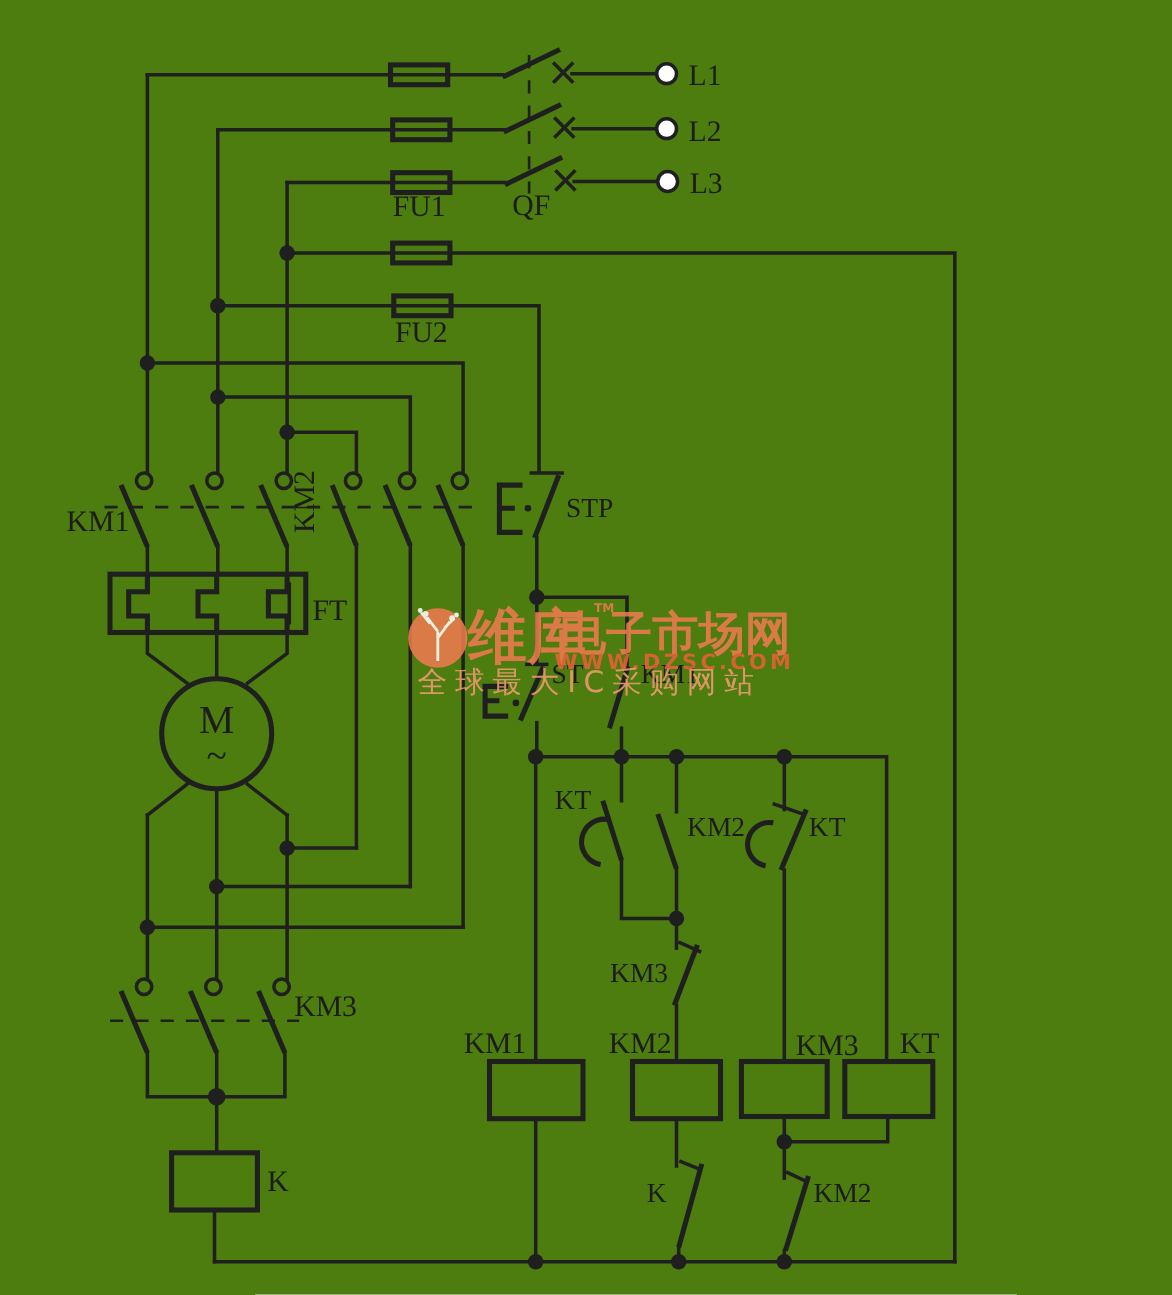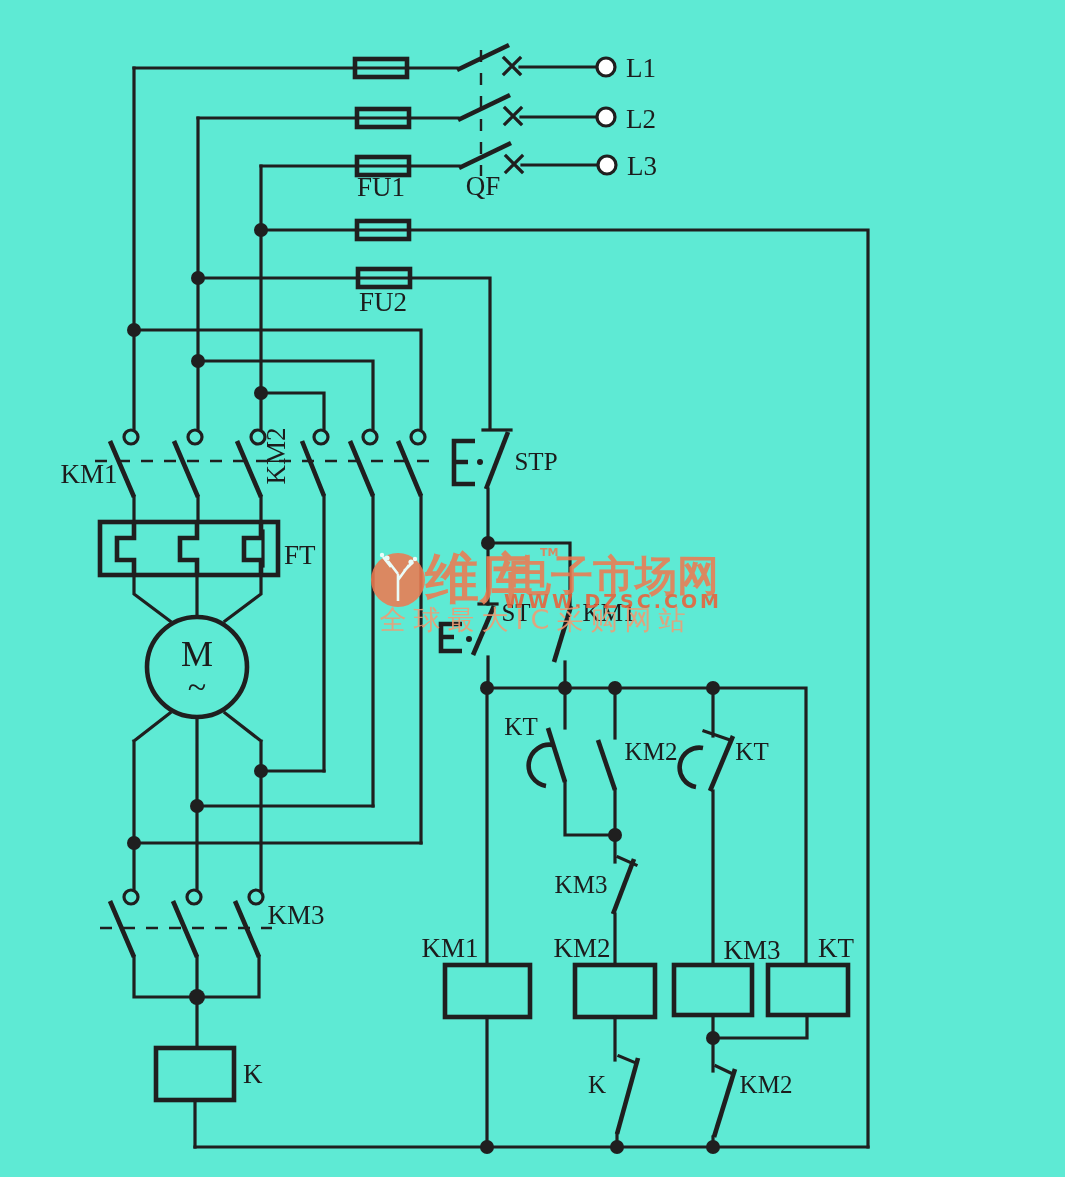--- a/index.html
+++ b/index.html
@@ -1,16 +1,16 @@
 <!DOCTYPE html>
 <html><head>
 <meta charset="utf-8">
 <style>
   html,body{margin:0;padding:0;background:#ffffff;}
-  .stage{position:relative;width:1065px;height:1177px;background:#5eead4;overflow:hidden;}
+  .stage{position:relative;width:1065px;height:1177px;background:#4d7c0f;overflow:hidden;}
   svg{display:block;}
   .wire{fill:none;stroke:#1f1f1f;stroke-width:3.2;stroke-linecap:square;}
   .thick{fill:none;stroke:#1f1f1f;stroke-width:4.6;}
   .dash{fill:none;stroke:#1f1f1f;stroke-width:2.4;stroke-dasharray:12 11;}
   .dot{fill:#1f1f1f;stroke:none;}
   .term{fill:#ffffff;stroke:#1f1f1f;stroke-width:3.2;}
   .lbl{fill:#1c1c1c;font-family:"Liberation Serif","DejaVu Serif",serif;font-size:27px;}
   .lbl-s{font-size:25px;}
   .mid{text-anchor:middle;}
   .wm-b{font-family:"DejaVu Sans","Liberation Sans",sans-serif;font-weight:bold;}

